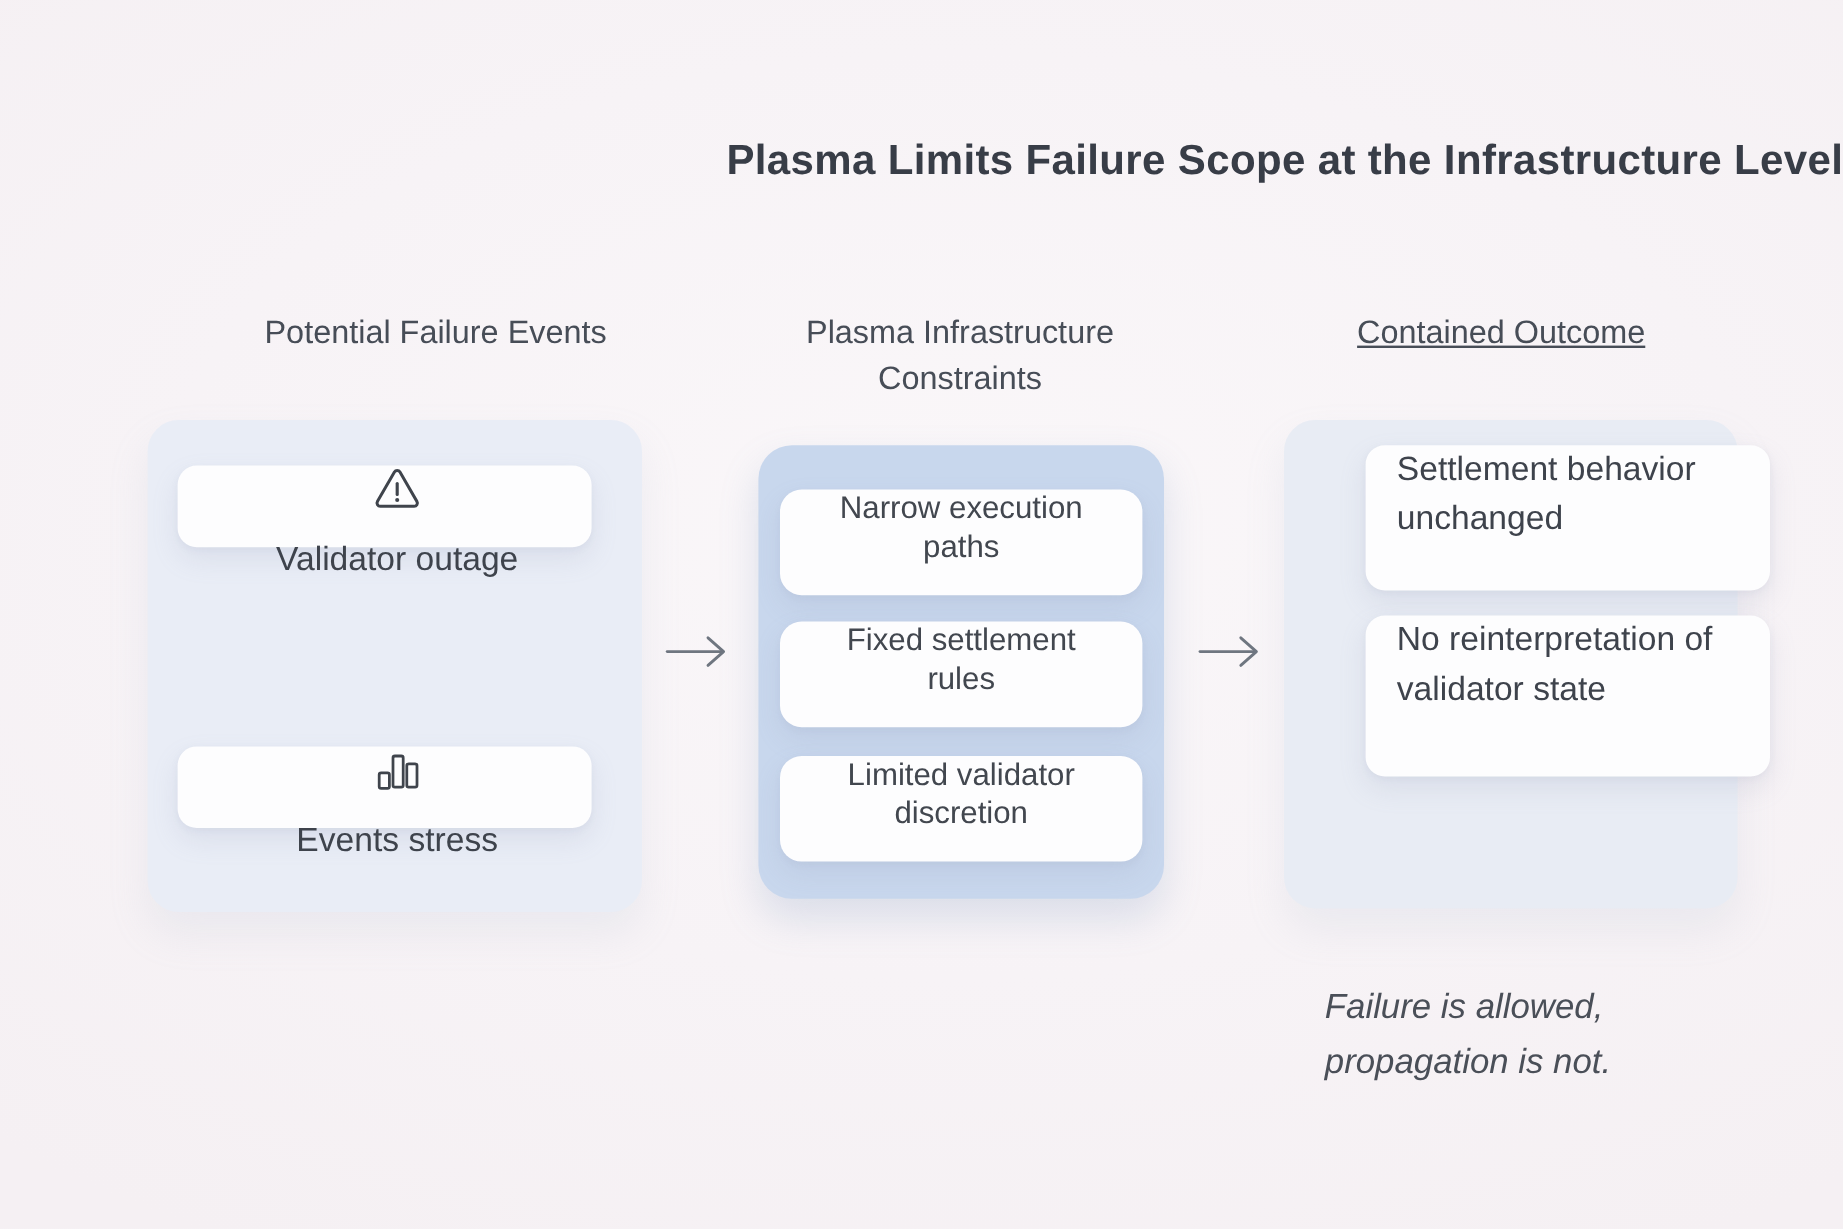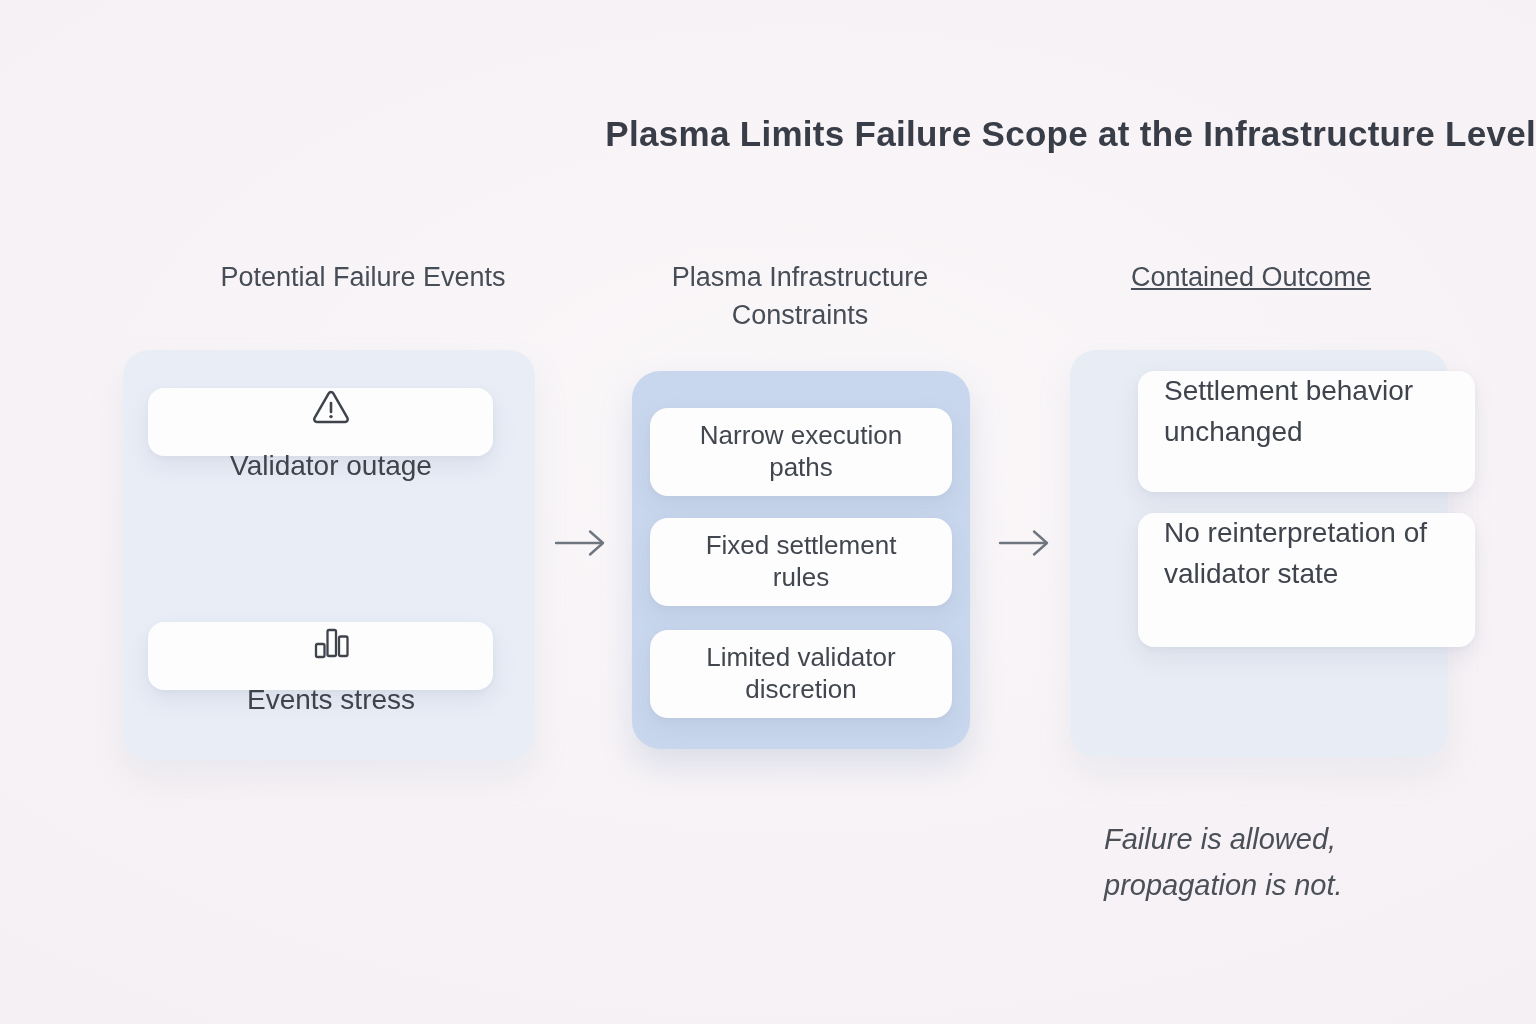--- a/index.html
+++ b/index.html
@@ -74,21 +74,21 @@
     display: flex; align-items: center;
     padding-left: 21px;
     gap: 22px;
     font-size: 28px;
   }
   .card.row .icon { display: flex; align-items: center; justify-content: center; flex: 0 0 auto; }
   
   .card.mid {
     left: 18px; width: 302px; height: 88px;
     border-radius: 18px;
-    display: flex; align-items: center; justify-content: center;
+    display: flex; align-items: center; 
     text-align: center;
     font-size: 26px;
     line-height: 1.22;
     padding: 0 24px;
     color: #42474f;
   }
   
   .card.out {
     left: 23px; width: 337px;
     display: flex; align-items: center;

